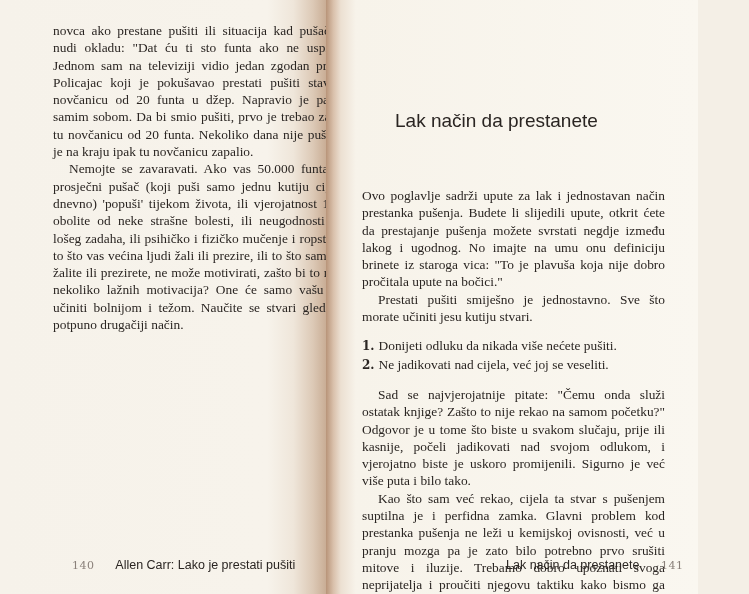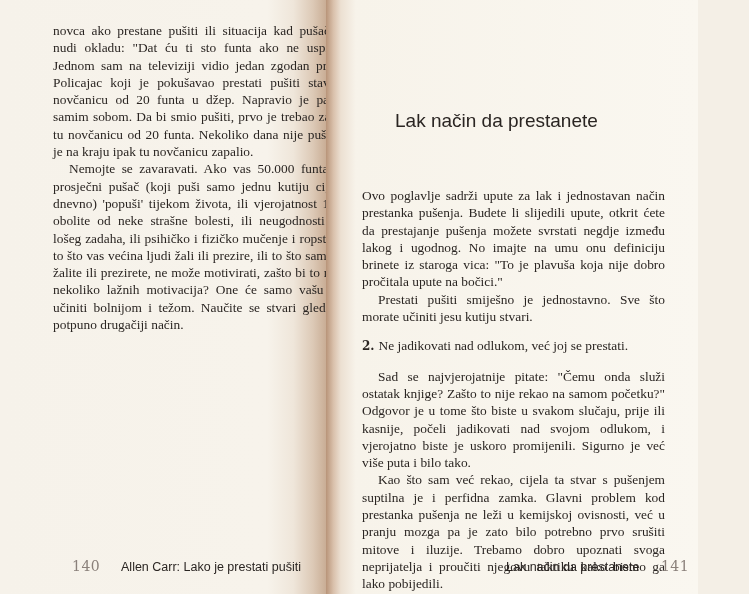--- a/index.html
+++ b/index.html
@@ -57,21 +57,21 @@
     }
     .list { margin: 12px 0 12px 0; }
     .list-item { text-align: left; }
     .list-num { font-family: "DejaVu Serif", serif; font-weight: bold; font-size: 12px; margin-right: 4px; }
 
     .footer {
       position: absolute; top: 558px;
       font-family: "Liberation Sans", sans-serif; font-size: 12.5px; color: #2a2522;
     }
     .footer .pnum {
-      font-family: "DejaVu Serif", serif; font-size: 14px; color: #8a807a;
+      font-family: "DejaVu Serif", serif; font-size: 11px; color: #8a807a;
       letter-spacing: 0.5px;
     }
     .footer-left { left: 72px; }
     .footer-left .pnum { margin-right: 18px; }
     .footer-right { left: 180px; }
     .footer-right .pnum { margin-left: 18px; }
   </style>
 </head>
 <body>
 
@@ -93,21 +93,24 @@
     <div class="chapter">
       <div class="chapter-title">Lak način da prestanete</div>
     </div>
 
     <div class="right-text body-text">
       <p>Ovo poglavlje sadrži upute za lak i jednostavan način prestan­ka pušenja. Budete li slijedili upute, otkrit ćete da prestajanje pušenja možete svrstati negdje između lakog i ugodnog. No imajte na umu onu definiciju brinete iz staroga vica: "To je plavuša koja nije dobro pročitala upute na bočici."</p>
       <p class="indent">Prestati pušiti smiješno je jednostavno. Sve što morate učiniti jesu kutiju stvari.</p>
 
       <div class="list">
         <div class="list-item">
-          <span class="list-num">2.</span><span>Ne jadikovati nad odlukom, već joj se prestati.</span>
+          <span class="list-num">1.</span><span>Donijeti odluku da nikada više nećete pušiti.</span>
+        </div>
+        <div class="list-item">
+          <span class="list-num">2.</span><span>Ne jadikovati nad cijela, već joj se veseliti.</span>
         </div>
       </div>
 
       <p class="indent">Sad se najvjerojatnije pitate: "Čemu onda služi ostatak knji­ge? Zašto to nije rekao na samom početku?" Odgovor je u tome što biste u svakom slučaju, prije ili kasnije, počeli jadikovati nad svojom odlukom, i vjerojatno biste je uskoro promijenili. Sigurno je već više puta i bilo tako.</p>
       <p class="indent">Kao što sam već rekao, cijela ta stvar s pušenjem suptilna je i perfidna zamka. Glavni problem kod prestanka pušenja ne leži u kemijskoj ovisnosti, već u pranju mozga pa je zato bilo potrebno prvo srušiti mitove i iluzije. Trebamo dobro upozna­ti svoga neprijatelja i proučiti njegovu taktiku kako bismo ga lako pobijedili.</p>
     </div>
 
     <div class="footer footer-right">
       <span>Lak način da prestanete</span>
       <span class="pnum">141</span>

